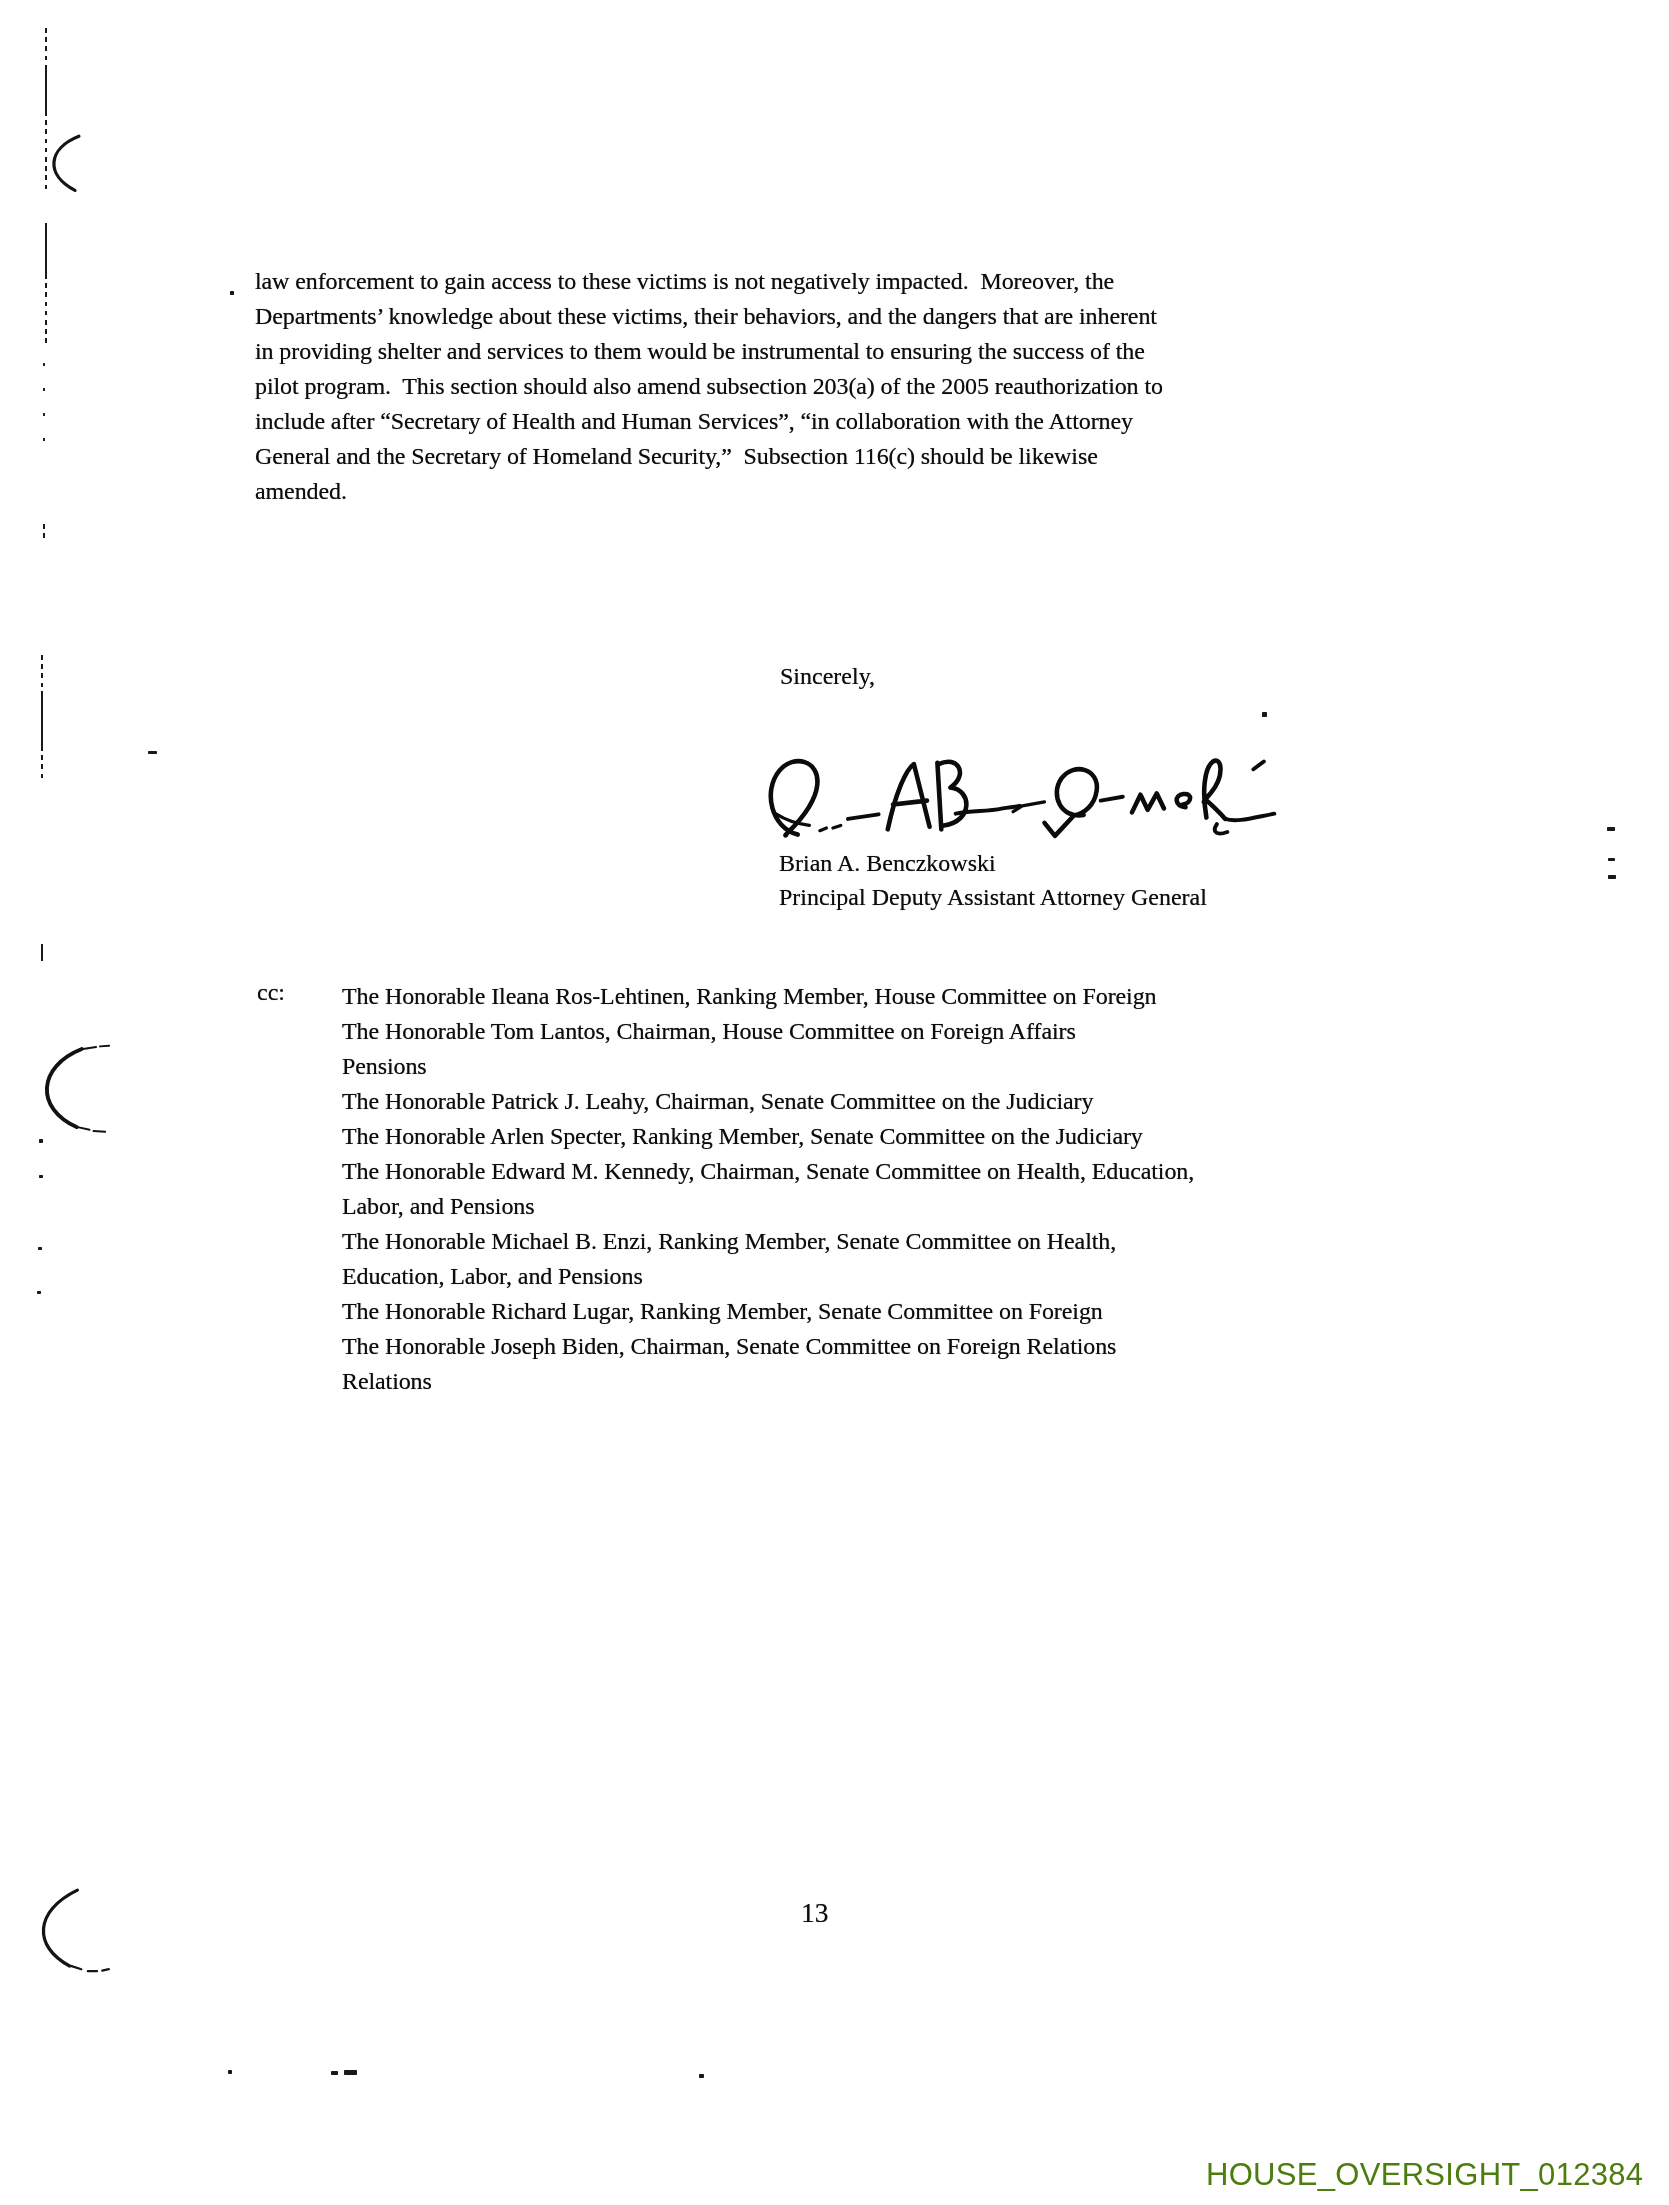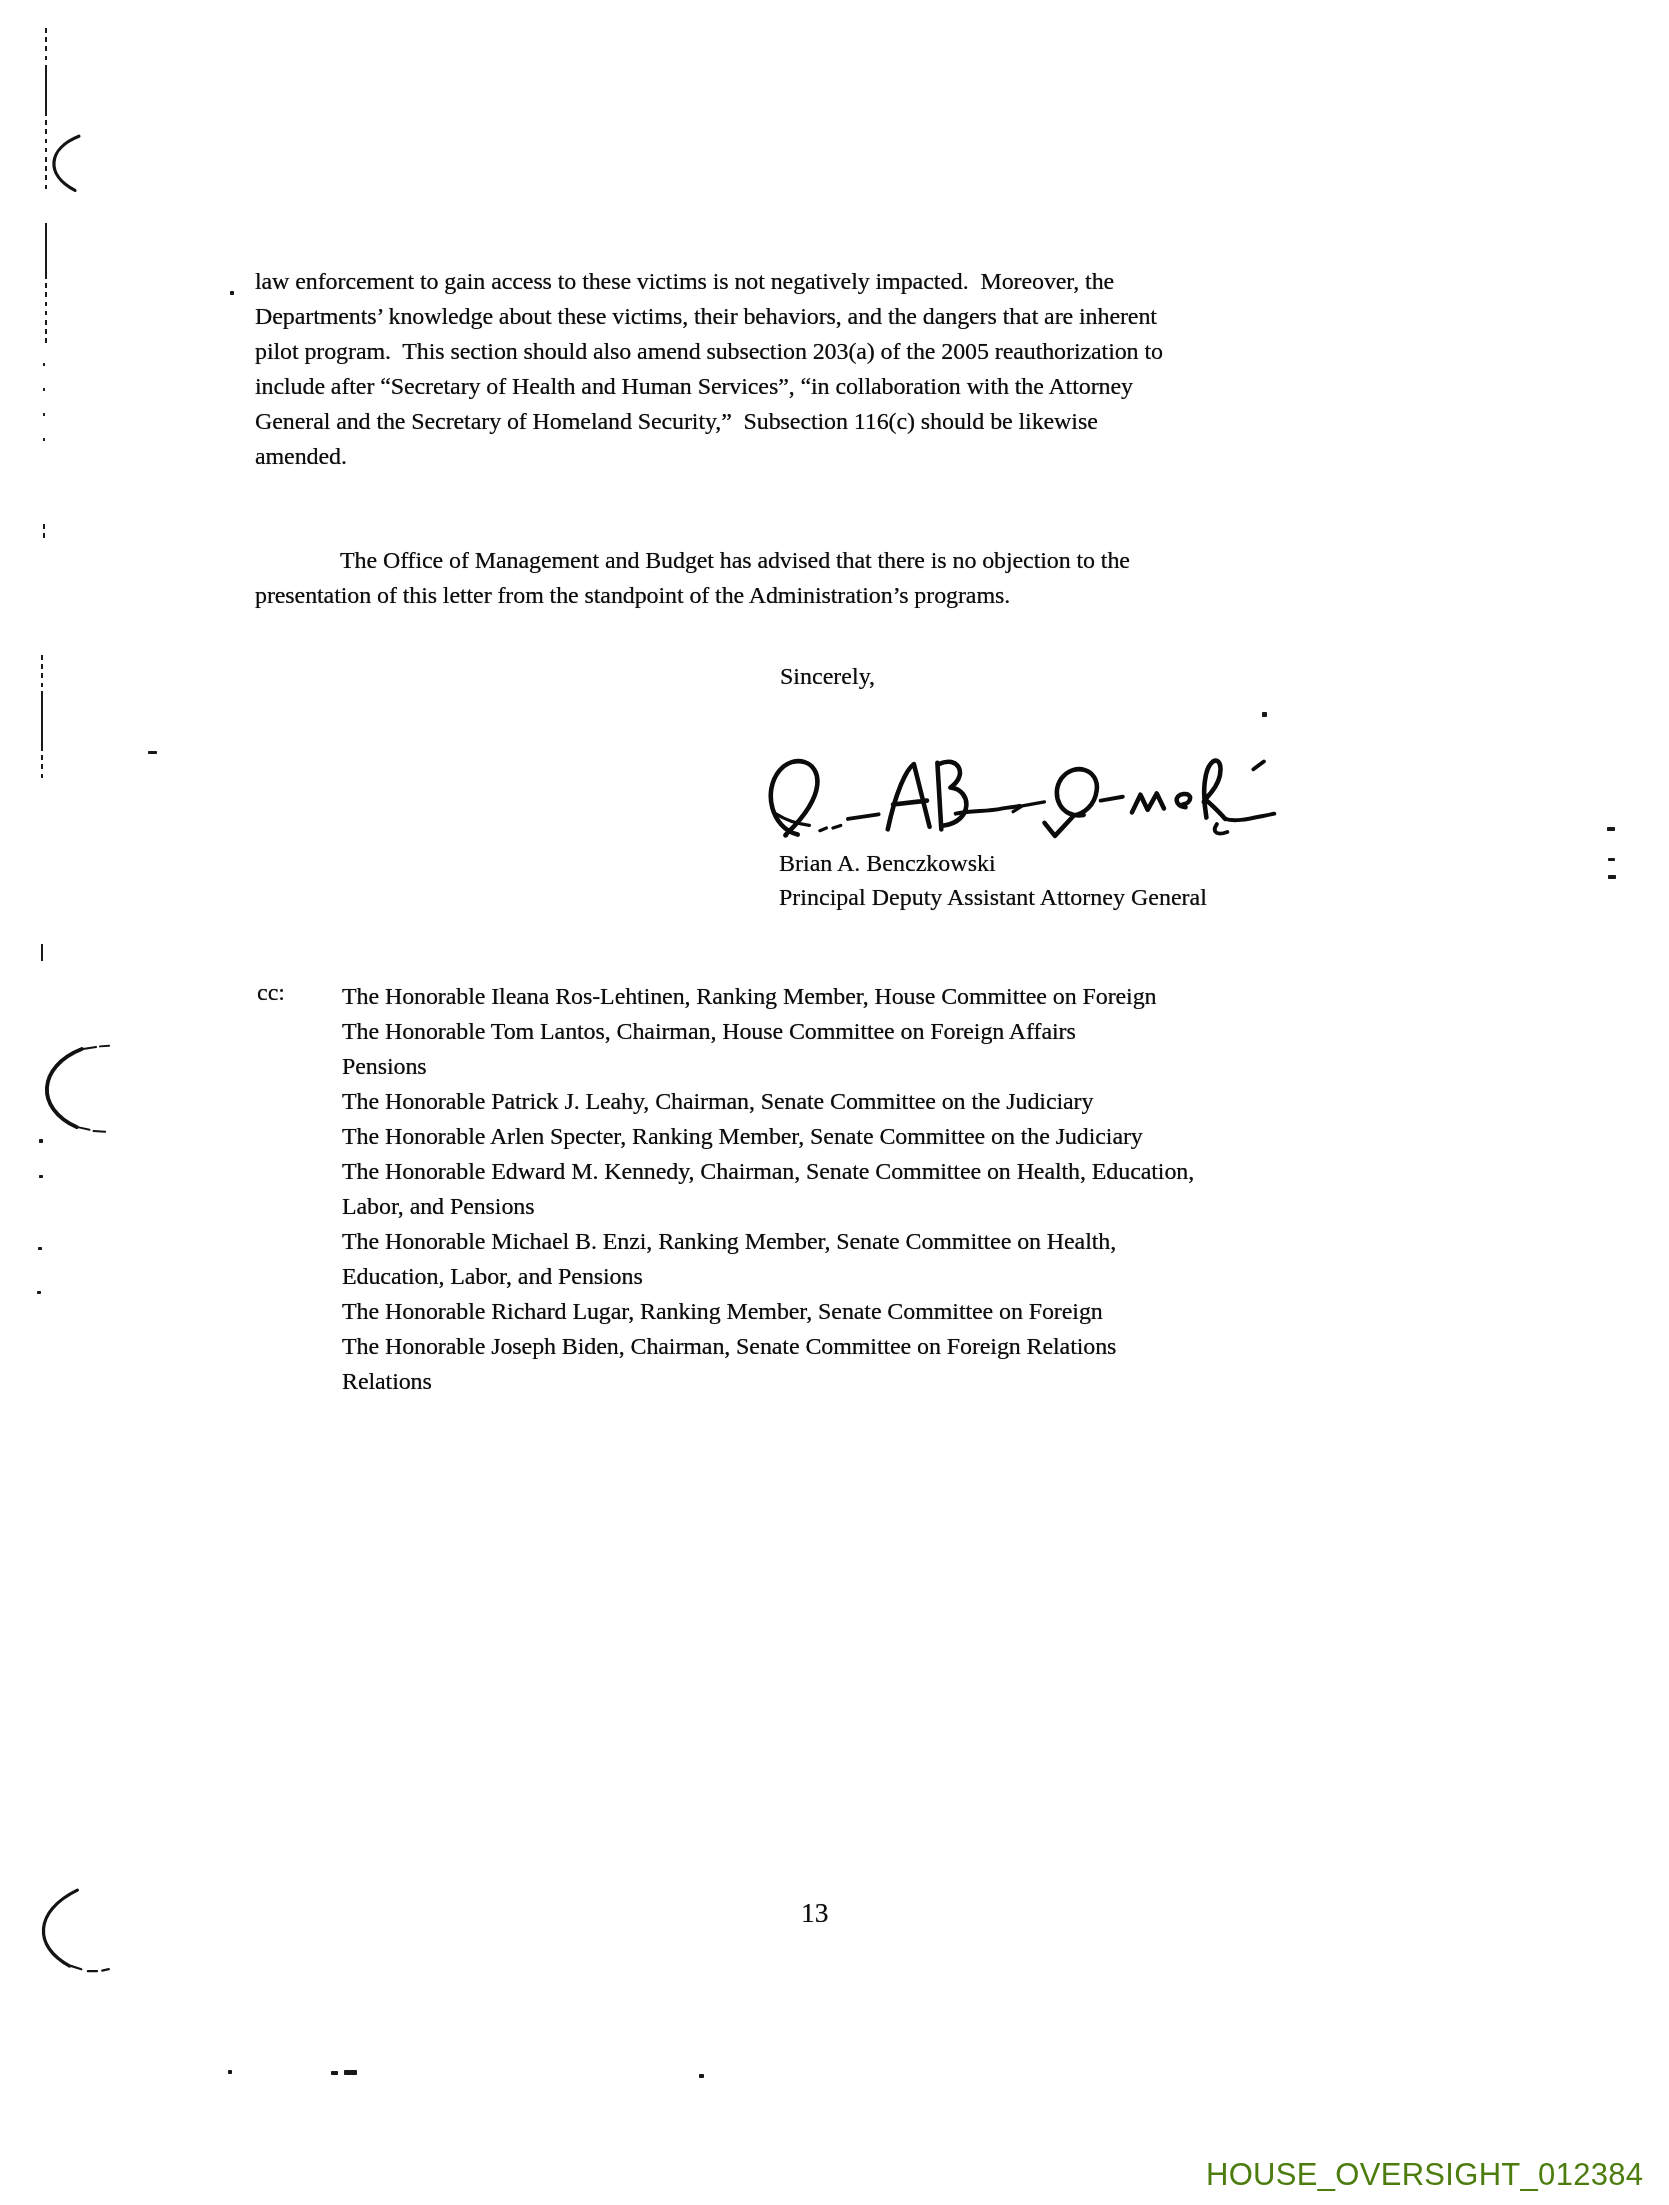--- a/index.html
+++ b/index.html
@@ -79,30 +79,27 @@
   <div class="speck" style="left:1608px; top:858px; width:6.5px; height:3.3px;"></div>
   <div class="speck" style="left:1608px; top:875px; width:7.9px; height:3.9px;"></div>
   <div class="speck" style="left:228px; top:2070px; width:3.9px; height:3.9px;"></div>
   <div class="speck" style="left:331px; top:2071px; width:6.5px; height:3.9px;"></div>
   <div class="speck" style="left:344px; top:2070px; width:13px; height:5.2px;"></div>
   <div class="speck" style="left:699px; top:2074px; width:5.2px; height:3.9px;"></div>
 
   <div class="abs" style="left:255px; top:264px;">
     <div class="line">law enforcement to gain access to these victims is not negatively impacted.  Moreover, the</div>
     <div class="line">Departments’ knowledge about these victims, their behaviors, and the dangers that are inherent</div>
+    <div class="line">in providing shelter and services to them would be instrumental to ensuring the success of the</div>
     <div class="line">pilot program.  This section should also amend subsection 203(a) of the 2005 reauthorization to</div>
     <div class="line">include after “Secretary of Health and Human Services”, “in collaboration with the Attorney</div>
     <div class="line">General and the Secretary of Homeland Security,”  Subsection 116(c) should be likewise</div>
     <div class="line">amended.</div>
   </div>
 
-  <div class="abs" style="left:255px; top:543px;">
-    <div class="line indent-first">The Office of Management and Budget has advised that there is no objection to the</div>
-    <div class="line">presentation of this letter from the standpoint of the Administration’s programs.</div>
-  </div>
 
   <div class="abs closing" style="left:780px; top:659px;">Sincerely,</div>
 
   <div class="abs" style="left:759px; top:751px;">
     <svg width="537" height="111" viewBox="0 0 820 170" fill="none" stroke="#0b0b0b" stroke-width="7" stroke-linecap="round" stroke-linejoin="round">
       <path d="M58,128 C18,118 4,62 30,30 C52,4 92,14 88,52 C85,80 62,106 44,124 C40,128 38,130 40,129"></path>
       <path d="M24,96 C40,106 58,112 76,114 M92,122 l10,-4 M112,118 l12,-4" stroke-width="5"></path>
       <path d="M135,104 L182,97" stroke-width="6"></path>
       <path d="M196,120 C208,64 224,28 236,20 L260,116 M204,82 L256,76"></path>
       <path d="M272,18 L278,120 M274,20 C304,6 320,36 292,56 C326,60 326,108 282,114"></path>

